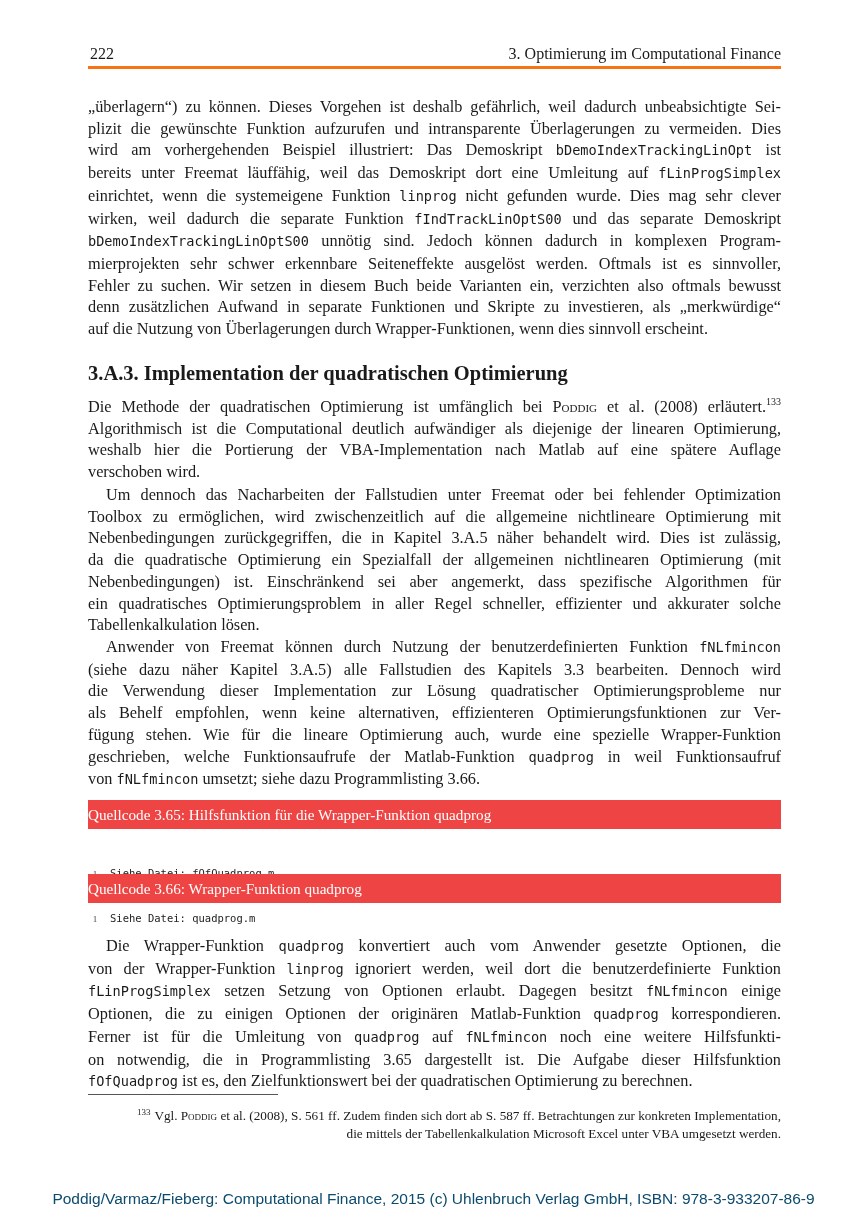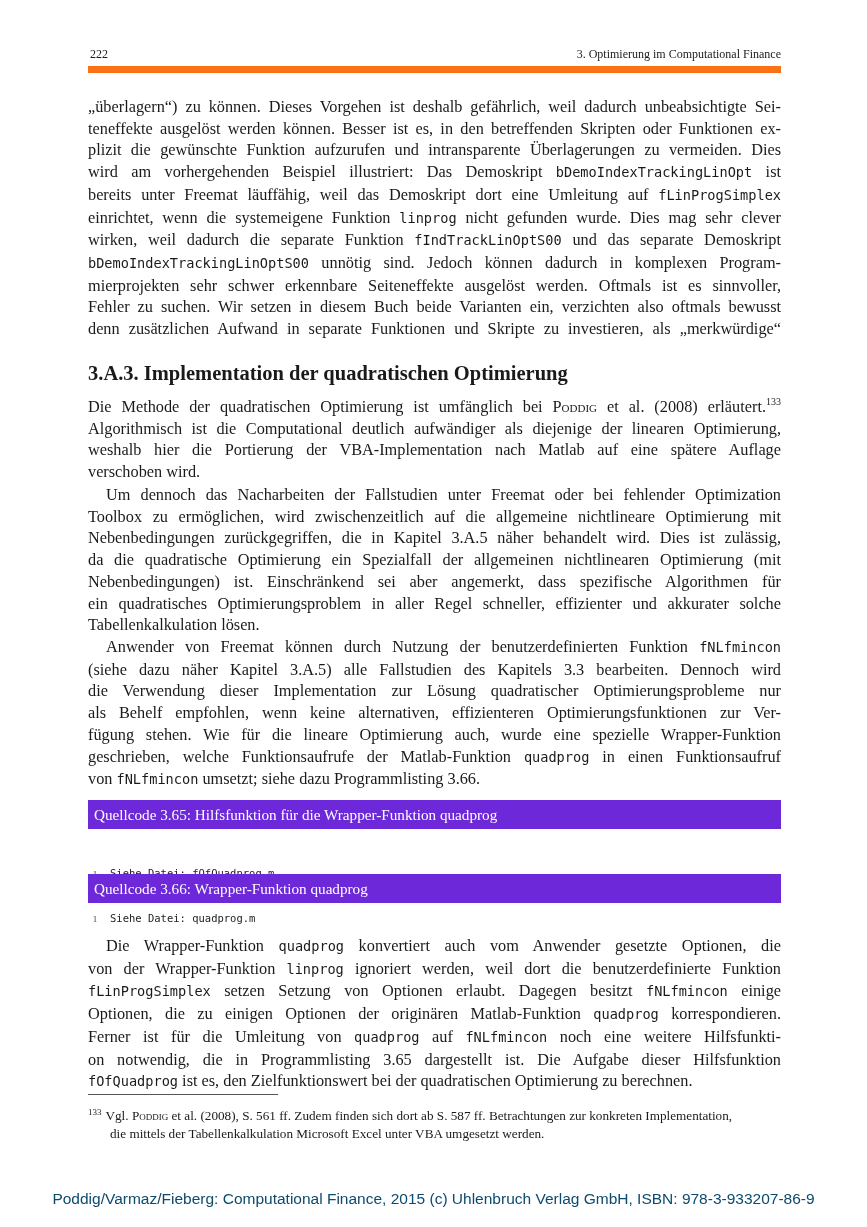--- a/index.html
+++ b/index.html
@@ -1,33 +1,33 @@
 <!DOCTYPE html>
 <html><head>
 <meta charset="utf-8">
 <style>
   html, body { margin: 0; padding: 0; background: #ffffff; }
   body { width: 867px; height: 1227px; position: relative; overflow: hidden;
          font-family: "Liberation Serif", "DejaVu Serif", serif; color: #1a1a1a; }
   .page { position: absolute; left: 88px; top: 0; width: 693px; }
   .running-head { position: absolute; top: 44px; left: 0; width: 693px; height: 22px;
-                  border-bottom: 7px solid #f97316; font-size: 12px; line-height: 20px; }
+                  border-bottom: 3px solid #f97316; font-size: 16px; line-height: 20px; }
   .running-head .pno { position: absolute; left: 2px; top: 0; }
   .running-head .chap { position: absolute; right: 0; top: 0; }
   .para { font-size: 16.3px; line-height: 21.7px; text-align: justify; margin: 0;
           text-align-last: left; }
   .line { display: block; white-space: nowrap; text-align: justify; text-align-last: justify; }
   .line.last { text-align-last: left; }
   code, .mono { font-family: "DejaVu Sans Mono", "Liberation Mono", monospace; font-size: 13.6px; }
   .sc { font-variant: small-caps; }
   sup { font-size: 10px; vertical-align: 7px; line-height: 0; }
   h2 { font-family: "Liberation Serif", serif; font-weight: bold; font-size: 20.5px; margin: 0;
        position: absolute; left: 0; }
-  .listing-head { position: absolute; left: 0; width: 693px; height: 29px; background: #6d28d9;
-                  color: #ffffff; font-size: 15.2px; line-height: 29px; padding-left: 6px; box-sizing: border-box; }
+  .listing-head { position: absolute; left: 0; width: 693px; height: 29px; background: #ef4444;
+                  color: #ffffff; font-size: 15.2px; line-height: 29px; box-sizing: border-box; }
   .listing-line { position: absolute; left: 0; font-family: "DejaVu Sans Mono", monospace; font-size: 10.5px; color: #222; }
   .listing-line .lno { display: inline-block; width: 14px; font-family: "Liberation Serif", serif; font-size: 9px; color: #444; text-align: center; margin-right: 8px; }
   .footnote-rule { position: absolute; left: 0; width: 190px; border-top: 1px solid #555; }
   .footnote { position: absolute; left: 0; width: 693px; font-size: 13.2px; line-height: 17.5px; }
   .footnote .fn-mark { font-size: 9px; vertical-align: 5px; margin-right: 4px; }
   .footnote .fn-cont { padding-left: 22px; display: block; }
   .watermark { position: absolute; top: 1190px; left: 0; width: 867px; text-align: center;
                font-family: "Liberation Sans", "DejaVu Sans", sans-serif; font-size: 15.5px; color: #0c4a6e; }
   .block { position: absolute; left: 0; width: 693px; }
 </style>
@@ -36,30 +36,30 @@
 
 <div class="page">
 
   <div class="running-head">
     <span class="pno">222</span>
     <span class="chap">3.  Optimierung im Computational Finance</span>
   </div>
 
   <div class="block para" style="top:73px;margin-top:23px;">
       <span class="line"><span>„überlagern“) zu können. Dieses Vorgehen ist deshalb gefährlich, weil dadurch unbeabsichtigte Sei-</span></span>
-      <span class="line"><span>teneffekte ausgelöst werden können. Besser ist es, in den betreffenden Skripten oder Funktionen ex-</span></span>
       <span class="line"><span>plizit die gewünschte Funktion aufzurufen und intransparente Überlagerungen zu vermeiden. Dies</span></span>
       <span class="line"><span>wird am vorhergehenden Beispiel illustriert: Das Demoskript </span><code>bDemoIndexTrackingLinOpt</code><span> ist</span></span>
       <span class="line"><span>bereits unter Freemat läuffähig, weil das Demoskript dort eine Umleitung auf </span><code>fLinProgSimplex</code></span>
       <span class="line"><span>einrichtet, wenn die systemeigene Funktion </span><code>linprog</code><span> nicht gefunden wurde. Dies mag sehr clever</span></span>
       <span class="line"><span>wirken, weil dadurch die separate Funktion </span><code>fIndTrackLinOptS00</code><span> und das separate Demoskript</span></span>
       <span class="line"><code>bDemoIndexTrackingLinOptS00</code><span> unnötig sind. Jedoch können dadurch in komplexen Program-</span></span>
       <span class="line"><span>mierprojekten sehr schwer erkennbare Seiteneffekte ausgelöst werden. Oftmals ist es sinnvoller,</span></span>
       <span class="line"><span>Fehler zu suchen. Wir setzen in diesem Buch beide Varianten ein, verzichten also oftmals bewusst</span></span>
       <span class="line"><span>denn zusätzlichen Aufwand in separate Funktionen und Skripte zu investieren, als „merkwürdige“</span></span>
+      <span class="line last"><span>auf die Nutzung von Überlagerungen durch Wrapper-Funktionen, wenn dies sinnvoll erscheint.</span></span>
     </div>
 
   <h2 style="top:362px;">3.A.3.  Implementation der quadratischen Optimierung</h2>
 
   <div class="block para" style="top:396px;">
       <span class="line"><span>Die Methode der quadratischen Optimierung ist umfänglich bei </span><span class="sc">Poddig</span><span> et al. (2008) erläutert.</span><sup>133</sup></span>
       <span class="line"><span>Algorithmisch ist die Computational deutlich aufwändiger als diejenige der linearen Optimierung,</span></span>
       <span class="line"><span>weshalb hier die Portierung der VBA-Implementation nach Matlab auf eine spätere Auflage</span></span>
       <span class="line last"><span>verschoben wird.</span></span>
     </div>
@@ -73,21 +73,21 @@
       <span class="line"><span>ein quadratisches Optimierungsproblem in aller Regel schneller, effizienter und akkurater solche</span></span>
       <span class="line last"><span>Tabellenkalkulation lösen.</span></span>
     </div>
 
   <div class="block para" style="top:636px;">
       <span class="line" style="padding-left: 18px;"><span>Anwender von Freemat können durch Nutzung der benutzerdefinierten Funktion </span><code>fNLfmincon</code></span>
       <span class="line"><span>(siehe dazu näher Kapitel 3.A.5) alle Fallstudien des Kapitels 3.3 bearbeiten. Dennoch wird</span></span>
       <span class="line"><span>die Verwendung dieser Implementation zur Lösung quadratischer Optimierungsprobleme nur</span></span>
       <span class="line"><span>als Behelf empfohlen, wenn keine alternativen, effizienteren Optimierungsfunktionen zur Ver-</span></span>
       <span class="line"><span>fügung stehen. Wie für die lineare Optimierung auch, wurde eine spezielle Wrapper-Funktion</span></span>
-      <span class="line"><span>geschrieben, welche Funktionsaufrufe der Matlab-Funktion </span><code>quadprog</code><span> in einen Funktionsaufruf</span></span>
+      <span class="line"><span>geschrieben, welche Funktionsaufrufe der Matlab-Funktion </span><code>quadprog</code><span> in weil Funktionsaufruf</span></span>
       <span class="line last"><span>von </span><code>fNLfmincon</code><span> umsetzt; siehe dazu Programmlisting 3.66.</span></span>
     </div>
 
   <div class="listing-head" style="top:800px;">Quellcode 3.65: Hilfsfunktion für die Wrapper-Funktion quadprog</div>
   <div class="listing-line" style="top:867px;">
     <span class="lno">1</span><span>Siehe Datei: fOfQuadprog.m</span>
   </div>
 
   <div class="listing-head" style="top:874px;">Quellcode 3.66: Wrapper-Funktion quadprog</div>
   <div class="listing-line" style="top:912px;">
@@ -98,20 +98,20 @@
       <span class="line" style="padding-left: 18px;"><span>Die Wrapper-Funktion </span><code>quadprog</code><span> konvertiert auch vom Anwender gesetzte Optionen, die</span></span>
       <span class="line"><span>von der Wrapper-Funktion </span><code>linprog</code><span> ignoriert werden, weil dort die benutzerdefinierte Funktion</span></span>
       <span class="line"><code>fLinProgSimplex</code><span> setzen Setzung von Optionen erlaubt. Dagegen besitzt </span><code>fNLfmincon</code><span> einige</span></span>
       <span class="line"><span>Optionen, die zu einigen Optionen der originären Matlab-Funktion </span><code>quadprog</code><span> korrespondieren.</span></span>
       <span class="line"><span>Ferner ist für die Umleitung von </span><code>quadprog</code><span> auf </span><code>fNLfmincon</code><span> noch eine weitere Hilfsfunkti-</span></span>
       <span class="line"><span>on notwendig, die in Programmlisting 3.65 dargestellt ist. Die Aufgabe dieser Hilfsfunktion</span></span>
       <span class="line last"><code>fOfQuadprog</code><span> ist es, den Zielfunktionswert bei der quadratischen Optimierung zu berechnen.</span></span>
     </div>
 
   <div class="footnote-rule" style="top:1094px;"></div>
-  <div class="footnote" style="top:1104px;">
+  <div class="footnote" style="top:1104px;text-align:right;">
     <span class="fn-mark">133</span><span id="fn-line1"><span>Vgl. </span><span class="sc">Poddig</span><span> et al. (2008), S. 561 ff. Zudem finden sich dort ab S. 587 ff. Betrachtungen zur konkreten Implementation,</span></span>
     <span class="fn-cont">die mittels der Tabellenkalkulation Microsoft Excel unter VBA umgesetzt werden.</span>
   </div>
 
 </div>
 
 <div class="watermark">Poddig/Varmaz/Fieberg: Computational Finance, 2015  (c) Uhlenbruch Verlag GmbH, ISBN: 978-3-933207-86-9</div>
 
 </body></html>

